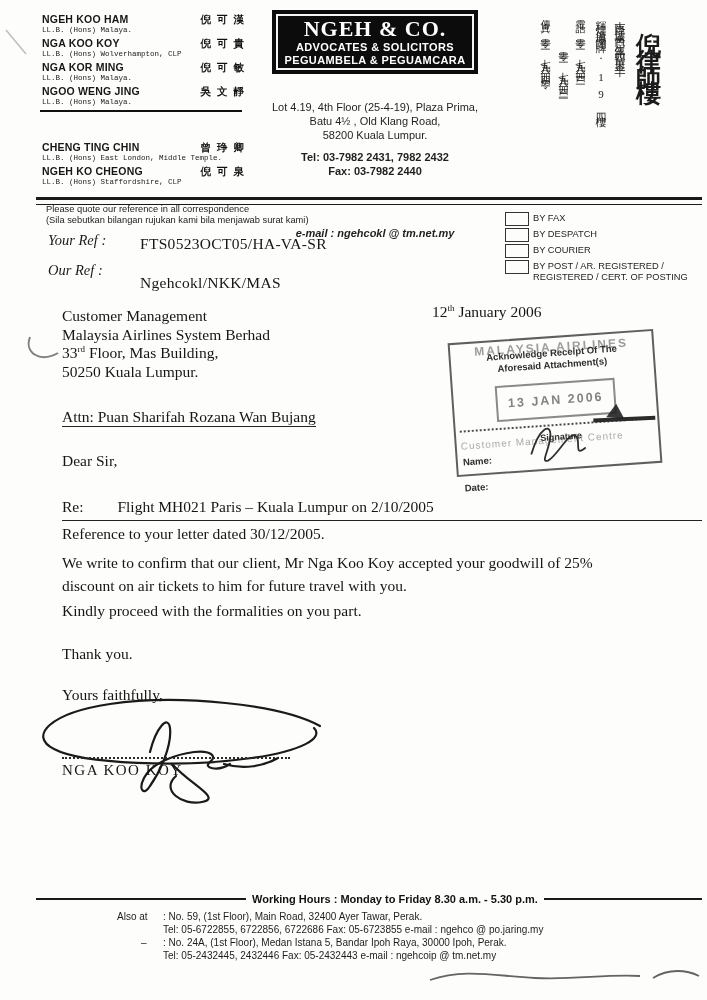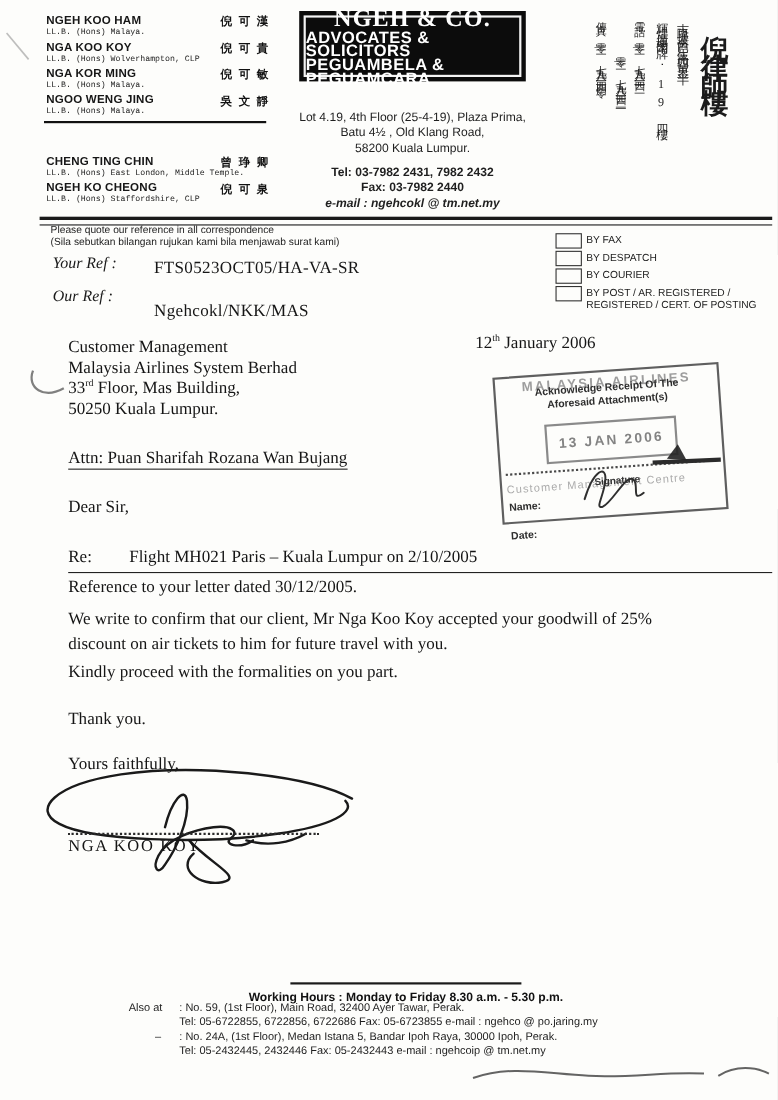--- a/index.html
+++ b/index.html
@@ -13,27 +13,27 @@
   .lawyer .ql{font-family:Liberation Mono, monospace;font-size:7.5px;margin-top:1px;white-space:nowrap;color:#222;}
   .lawyer .cn{position:absolute;right:0;top:0;font-family:"Liberation Serif",serif;font-weight:bold;font-size:10.5px;letter-spacing:6px;white-space:nowrap;color:#111;}
   .partners-divider{position:absolute;left:40px;top:110px;width:202px;border-top:2.5px solid #111;}
 
   
   .logo{position:absolute;left:272px;top:10px;width:206px;height:64px;background:#0c0c0c;
         display:flex;align-items:center;justify-content:center;}
   .logo-inner{border:2px solid #f4f4f4;width:calc(100% - 12px);height:calc(100% - 12px);
         display:flex;flex-direction:column;align-items:center;justify-content:center;color:#fff;}
   .logo-name{font-family:"Liberation Serif",serif;font-weight:bold;font-size:22px;letter-spacing:1px;line-height:22px;}
-  .logo-sub{font-family:"Liberation Sans",sans-serif;font-weight:bold;font-size:15px;letter-spacing:.4px;line-height:12px;margin-top:1px;}
+  .logo-sub{font-family:"Liberation Sans",sans-serif;font-weight:bold;font-size:11px;letter-spacing:.4px;line-height:12px;margin-top:1px;text-align:center;}
 
   
   .haddr{position:absolute;left:256px;top:100px;width:238px;text-align:center;
          font-family:"Liberation Sans",sans-serif;font-size:11px;line-height:14px;color:#1f1f1f;}
   .haddr .b{font-weight:bold;}
-  .haddr .i{font-style:italic;font-weight:bold;}
+  .haddr .i{font-style:italic;font-weight:bold;margin-top:48px;}
 
   
   .vcol{position:absolute;writing-mode:vertical-rl;text-orientation:upright;
         font-family:"Liberation Serif",serif;color:#1b1b1b;white-space:nowrap;}
 
   
   .main-rule{position:absolute;left:36px;top:197px;width:666px;height:4px;
              border-top:3px solid #1a1a1a;border-bottom:1px solid #1a1a1a;}
 
   
@@ -71,21 +71,21 @@
   .stamp .smear{position:absolute;left:138px;top:84px;width:62px;height:4px;background:#2b2b2b;transform:rotate(1.5deg);}
   .stamp .tri{position:absolute;left:152px;top:70px;width:0;height:0;
          border-left:9px solid transparent;border-right:9px solid transparent;border-bottom:14px solid #222;
          transform:rotate(8deg);opacity:.9;}
 
   
   .dotline{position:absolute;left:62px;top:757px;width:228px;border-bottom:2.5px dotted #2a2a2a;}
   .signatory{position:absolute;left:62px;top:762px;font-size:15px;letter-spacing:1.5px;color:#151515;}
 
   
-  .hours{position:absolute;left:36px;top:893px;width:666px;display:flex;align-items:center;gap:6px;flex-direction:column;}
+  .hours{position:absolute;left:36px;top:893px;width:666px;display:flex;align-items:center;gap:6px;}
   .hours .ln1{width:210px;border-top:2px solid #1a1a1a;}
   .hours .ln2{flex:1;border-top:2px solid #1a1a1a;}
   .hours .tx{font-family:"Liberation Sans",sans-serif;font-weight:bold;font-size:11px;white-space:nowrap;color:#111;}
   .ftxt{position:absolute;font-family:"Liberation Sans",sans-serif;font-size:10px;color:#1d1d1d;white-space:nowrap;}
 </style>
 </head>
 <body>
 
 <div class="page">
 

